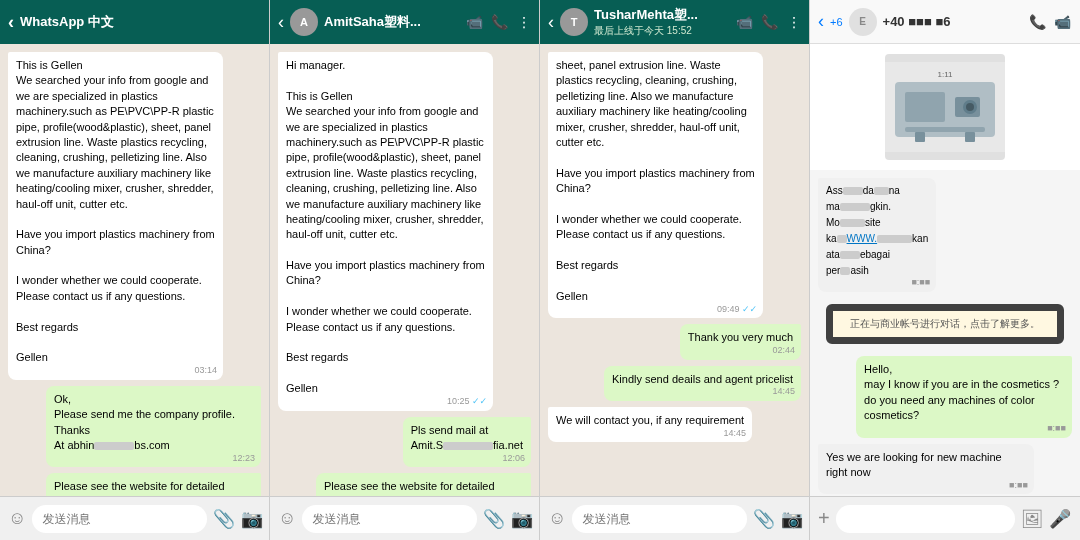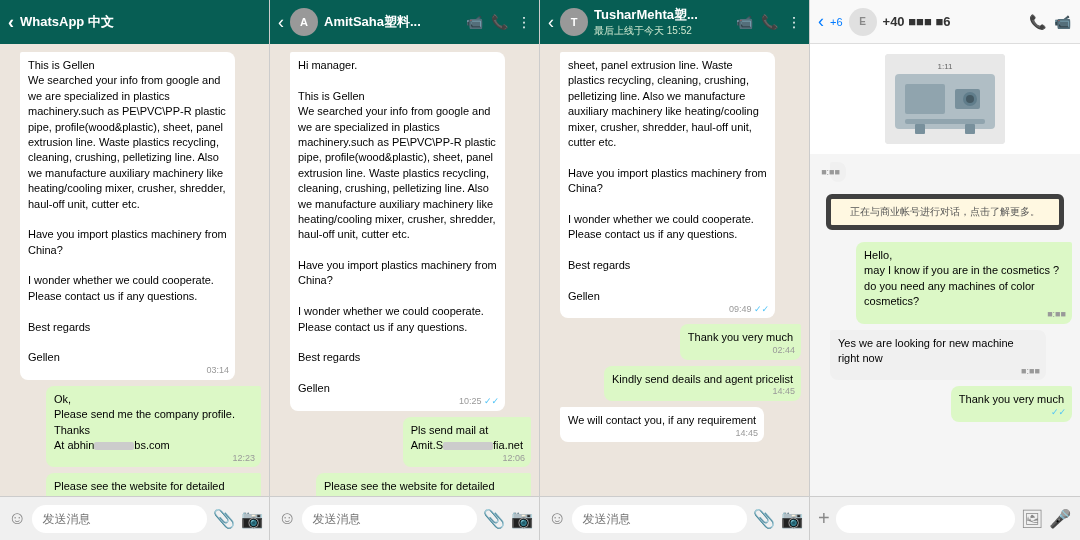--- a/index.html
+++ b/index.html
@@ -102,21 +102,20 @@
 
     
     .msg-bubble {
       max-width: 85%;
       padding: 6px 8px 14px 8px;
       border-radius: 8px;
       font-size: 11px;
       line-height: 1.4;
       position: relative;
       word-wrap: break-word;
-      margin-left: 12px;
     }
     .msg-bubble.received {
       background: #ffffff;
       align-self: flex-start;
       border-top-left-radius: 2px;
     }
     .msg-bubble.sent {
       background: #dcf8c6;
       align-self: flex-end;
       border-top-right-radius: 2px;
@@ -170,32 +169,32 @@
     .panel-4 .header-icon-btn { color: #075e54; }
 
     .contact-image-section {
       display: flex;
       justify-content: center;
       padding: 10px;
       background: white;
     }
     .contact-image {
       width: 120px;
-      height: 90px;
+      height: 106px;
       background: #e0e0e0;
       border-radius: 4px;
       display: flex;
       align-items: center;
       justify-content: flex-start;
       overflow: hidden;
     }
 
     .business-notice {
       background: #fff8e1;
-      border: 5px solid #404040;
+      border: 7px solid #404040;
       border-radius: 6px;
       padding: 6px 10px;
       font-size: 10px;
       color: #555;
       margin: 6px 8px;
       text-align: center;
     }
 
     .panel-4 .msg-bubble.received {
       background: #f0f0f0;
@@ -353,20 +352,28 @@
         <rect x="30" y="70" width="10" height="10" rx="1" fill="#78909c"></rect>
         <rect x="80" y="70" width="10" height="10" rx="1" fill="#78909c"></rect>
         <text x="60" y="15" text-anchor="middle" font-size="8" fill="#666">1:11</text>
       </svg>
     </div>
   </div>
 
   <div class="chat-messages" style="background:#f5f5f5;">
 
     <div class="msg-bubble received" style="font-size:10px;">
+      <div style="display:flex; flex-direction:column; gap:2px;">
+        <span>Ass<span class="redacted-line" style="width:20px;"></span>da<span class="redacted-line" style="width:15px;"></span>na</span>
+        <span>ma<span class="redacted-line" style="width:30px;"></span>gkin.</span>
+        <span>Mo<span class="redacted-line" style="width:25px;"></span>site</span>
+        <span>ka<span class="redacted-line" style="width:10px;"></span><span style="color:#0075c4; text-decoration:underline;">WWW.</span><span class="redacted-line" style="width:35px;"></span>kan</span>
+        <span>ata<span class="redacted-line" style="width:20px;"></span>ebagai</span>
+        <span>per<span class="redacted-line" style="width:10px;"></span>asih</span>
+      </div>
       <span class="msg-time">■:■■</span>
     </div>
 
     <div class="business-notice">
       <span>正在与商业帐号进行对话，点击了解更多。</span>
     </div>
 
     <div class="msg-bubble sent">
       <span>Hello,<br>may I know if you are in the cosmetics ? do you need any machines of color cosmetics?</span>
       <span class="msg-time">■:■■</span>

